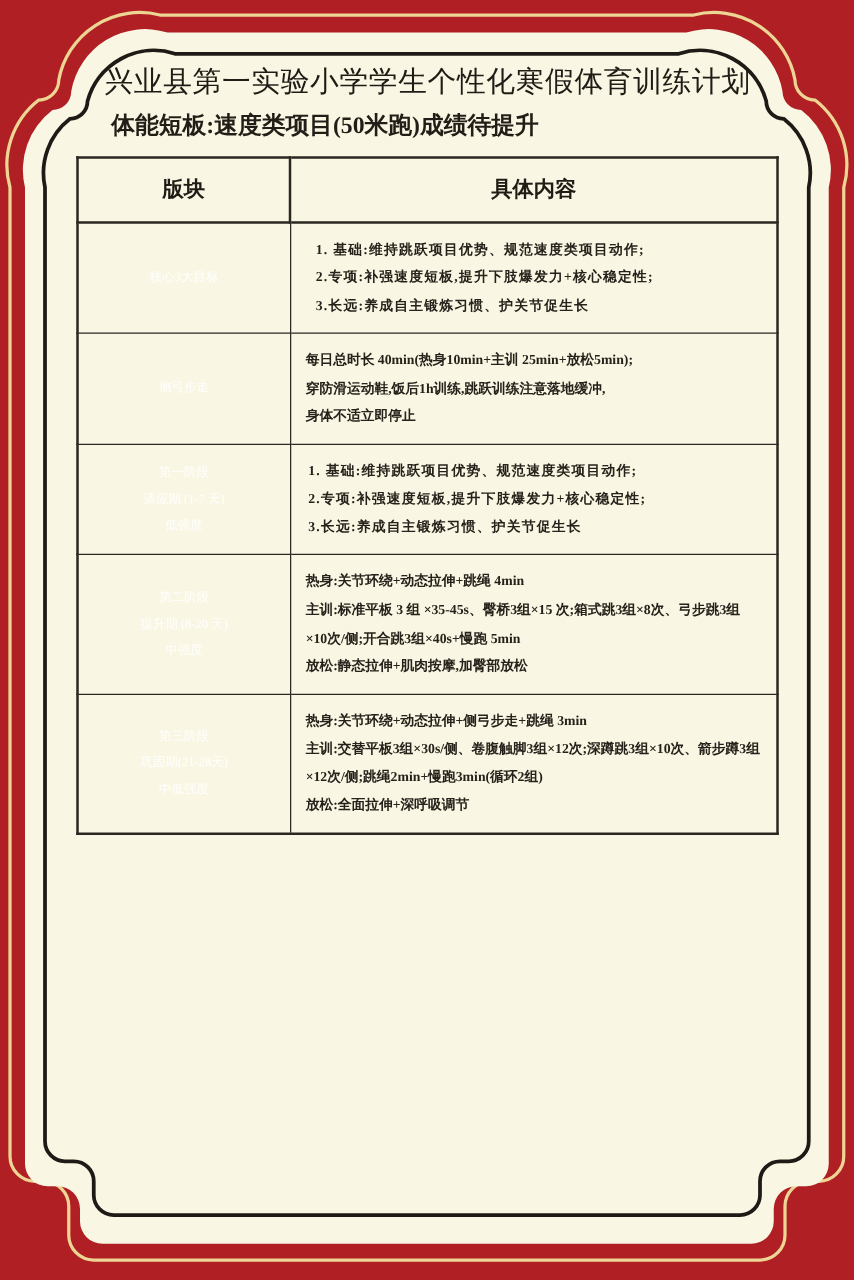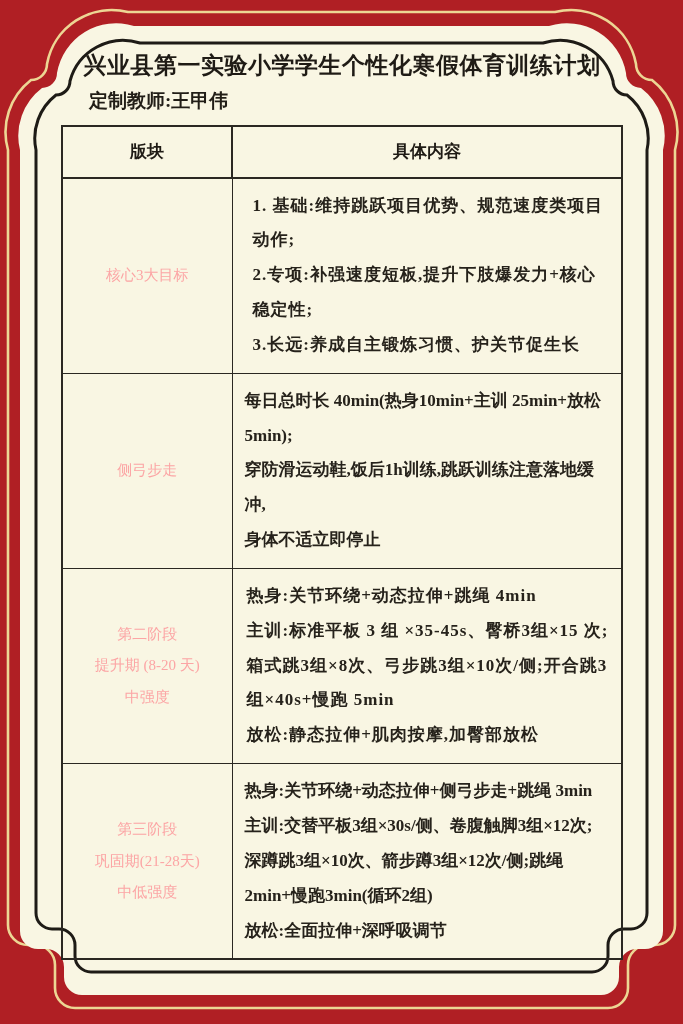--- a/index.html
+++ b/index.html
@@ -10,21 +10,21 @@
     color:#25211a;
   }
   .page{position:relative;width:683px;height:1024px;}
   .frame{position:absolute;left:0;top:0;z-index:0;}
   .content{
     position:absolute;z-index:1;
     left:61px;top:50px;width:562px;
   }
   .title{
     margin:0 0 6px 0;
-    font-size:23px;font-weight:700;
+    font-size:23px;font-weight:400;
     text-align:center;letter-spacing:.5px;
     white-space:nowrap;
     color:#1f1b15;
   }
   .info{padding-left:28px;padding-right:2px;}
   .iline{
     font-size:19px;font-weight:700;line-height:1.5;
     color:#221e17;
   }
   .blur{
@@ -50,27 +50,27 @@
     vertical-align:middle;
   }
   table.plan thead th{
     border-width:2.4px;
     height:48px;
     font-size:17px;font-weight:700;text-align:center;
     color:#1f1b15;
   }
   table.plan{border:2.4px solid #2b2822;}
   td.sec{
-    text-align:center;font-size:15px;font-weight:400;
-    padding:10px 6px;color:#fca5a5;
+    text-align:center;font-size:10px;font-weight:400;
+    padding:10px 6px;color:#ffffff;
   }
   td.sec .sline{line-height:2.1;}
   td.con{padding:10px 12px;}
   td.con .cline{
-    font-size:17px;line-height:2.05;font-weight:600;
+    font-size:11px;line-height:2.05;font-weight:600;
     text-align:left;color:#26221b;
   }
   tbody tr:nth-child(1) td.con .cline,
   tbody tr:nth-child(3) td.con .cline{letter-spacing:1px;}
   tbody tr:nth-child(1) td.con .cline{padding-left:8px;}
   tbody tr:nth-child(3) td.con .cline{padding-left:2px;}
 </style>
 </head>
 <body>
 
@@ -145,21 +145,21 @@
              L 52 929
              A 16 16 0 0 1 36 913
              Z" fill="none" stroke="#1e1b16" stroke-width="3"></path>
   </svg>
 
   <div class="content">
 
     <h1 class="title">兴业县第一实验小学学生个性化寒假体育训练计划</h1>
 
     <div class="info">
-      <div class="iline">定制教师:王甲伟</div>
+      <div class="iline">体能短板:速度类项目(50米跑)成绩待提升</div>
     </div>
 
     <table class="plan">
       <colgroup>
           <col class="c1">
           <col class="c2">
         </colgroup>
       <thead>
         <tr>
           <th>版块</th>
@@ -182,20 +182,32 @@
     <td class="sec">
               <div class="sline">侧弓步走</div>
             </td>
     <td class="con">
               <div class="cline">每日总时长 40min(热身10min+主训 25min+放松5min);</div>
               <div class="cline">穿防滑运动鞋,饭后1h训练,跳跃训练注意落地缓冲,</div>
               <div class="cline">身体不适立即停止</div>
             </td>
   </tr>
 
+  <tr>
+    <td class="sec">
+              <div class="sline">第一阶段</div>
+              <div class="sline">适应期 (1-7 天)</div>
+              <div class="sline">低强度</div>
+            </td>
+    <td class="con">
+              <div class="cline">1. 基础:维持跳跃项目优势、规范速度类项目动作;</div>
+              <div class="cline">2.专项:补强速度短板,提升下肢爆发力+核心稳定性;</div>
+              <div class="cline">3.长远:养成自主锻炼习惯、护关节促生长</div>
+            </td>
+  </tr>
 
   <tr>
     <td class="sec">
               <div class="sline">第二阶段</div>
               <div class="sline">提升期 (8-20 天)</div>
               <div class="sline">中强度</div>
             </td>
     <td class="con">
               <div class="cline">热身:关节环绕+动态拉伸+跳绳 4min</div>
               <div class="cline">主训:标准平板 3 组 ×35-45s、臀桥3组×15 次;箱式跳3组×8次、弓步跳3组×10次/侧;开合跳3组×40s+慢跑 5min</div>

